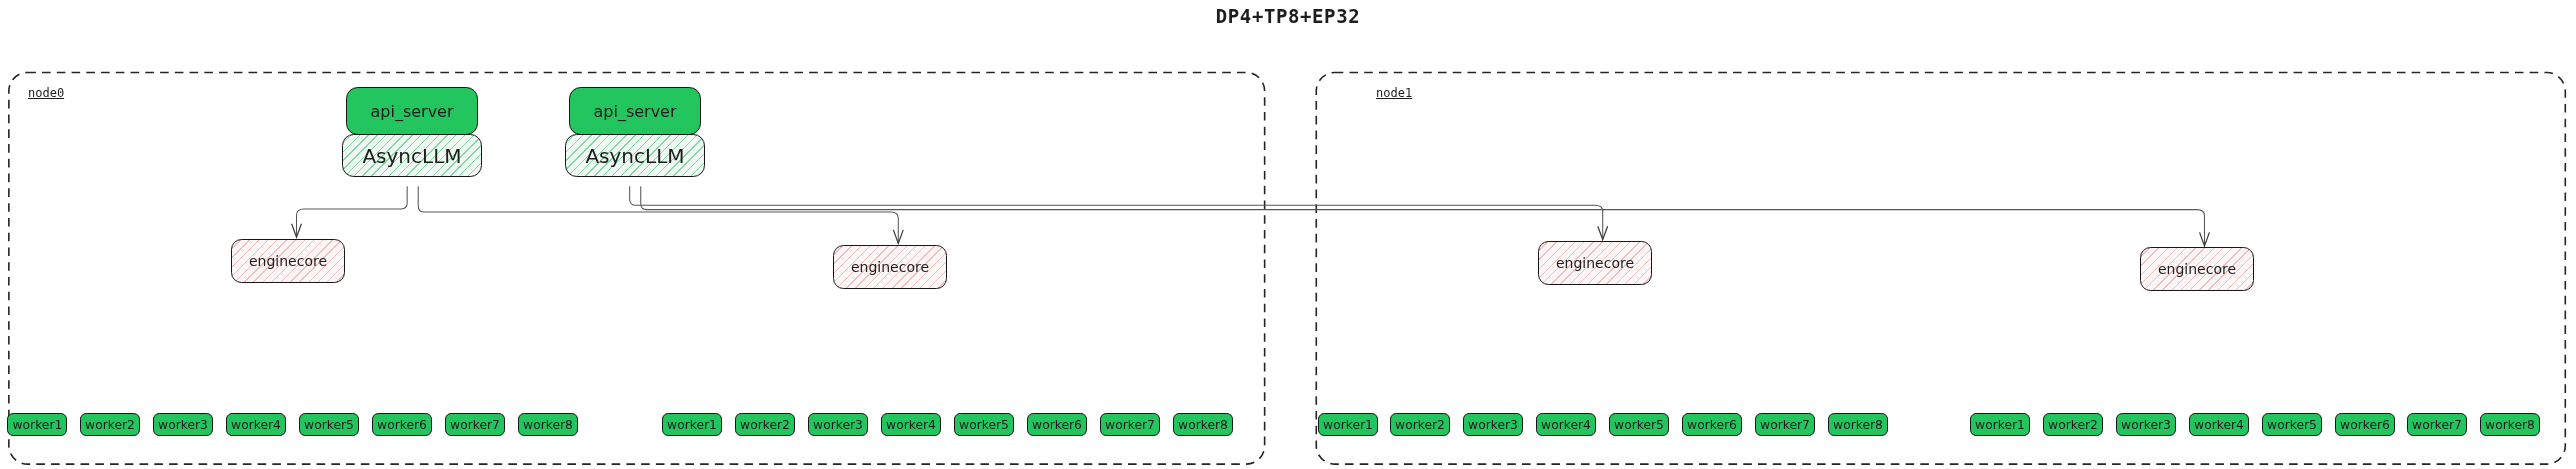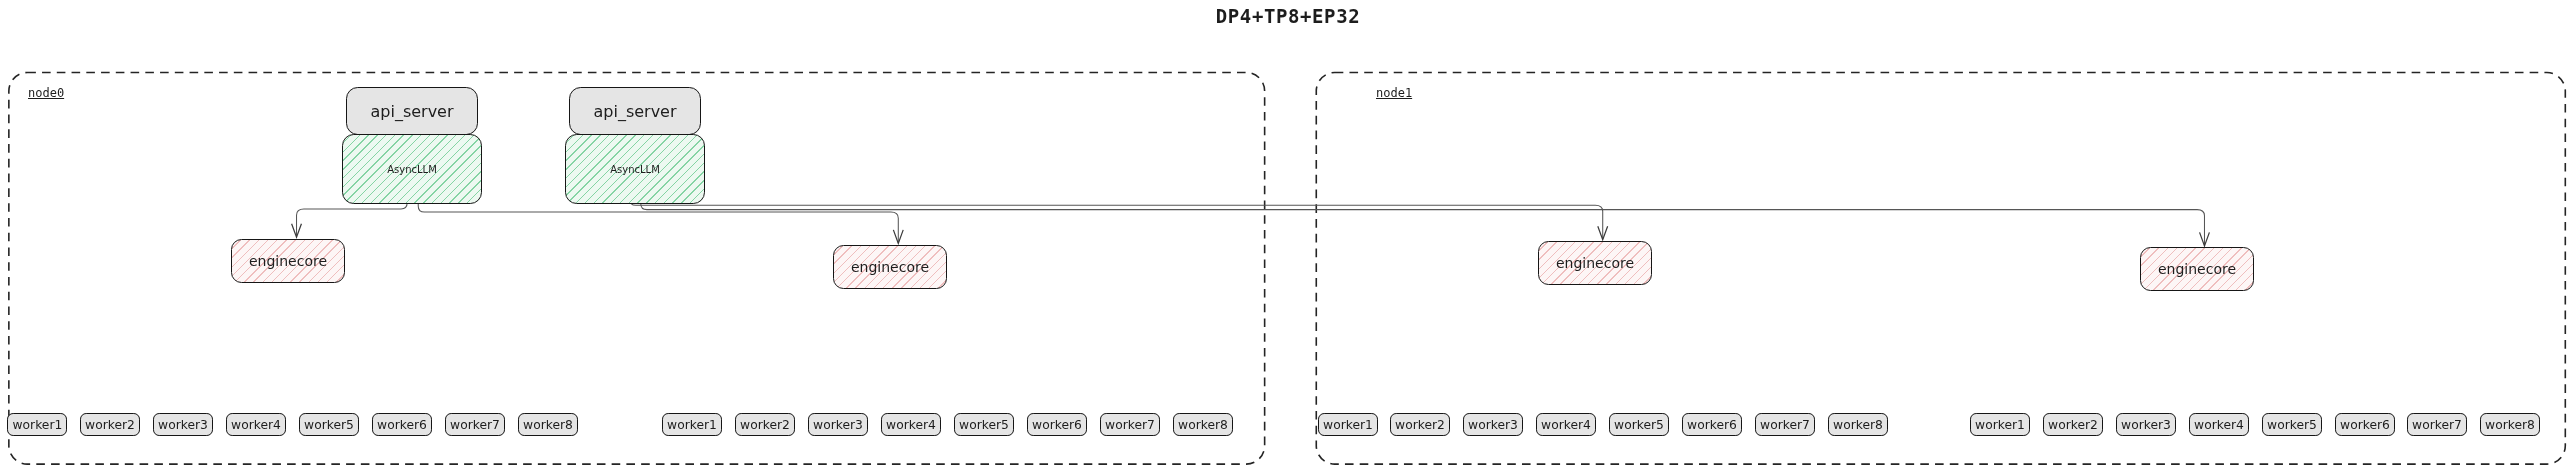--- a/index.html
+++ b/index.html
@@ -20,30 +20,30 @@
   .nlabel{
     position:absolute;
     font-family:"DejaVu Sans Mono",monospace;
     font-size:12px;font-weight:500;text-decoration:underline;
   }
   svg.layer{position:absolute;left:0;top:0;}
   .box{
     position:absolute;
     display:flex;align-items:center;justify-content:center;
     box-sizing:border-box;
-    background-color:#e5e5e5;
+    background-color:#22c55e;
     border:1.5px solid #161616;
     text-align:center;
     white-space:nowrap;
   }
   .api{
     width:132px;height:48px;border-radius:11.7px;font-size:16px;
   }
   .llm{
-    width:140px;height:70px;border-radius:11.7px;font-size:10px;
+    width:140px;height:43px;border-radius:11.7px;font-size:20px;
     background-color:var(--green-bg,#edf9f1);
     background-image:repeating-linear-gradient(135deg,transparent 0 5.2px,var(--green-hatch,#85d4a4) 5.2px 6.2px);
   }
   .ec{
     width:114px;height:44px;border-radius:10.5px;font-size:14px;
     background-color:var(--red-bg,#fdf6f6);
     background-image:repeating-linear-gradient(135deg,transparent 0 5.5px,var(--red-hatch,#efbebe) 5.5px 6.5px);
   }
   .worker{
     width:60px;height:23px;border-radius:6.2px;border-width:1.4px;font-size:12.3px;

